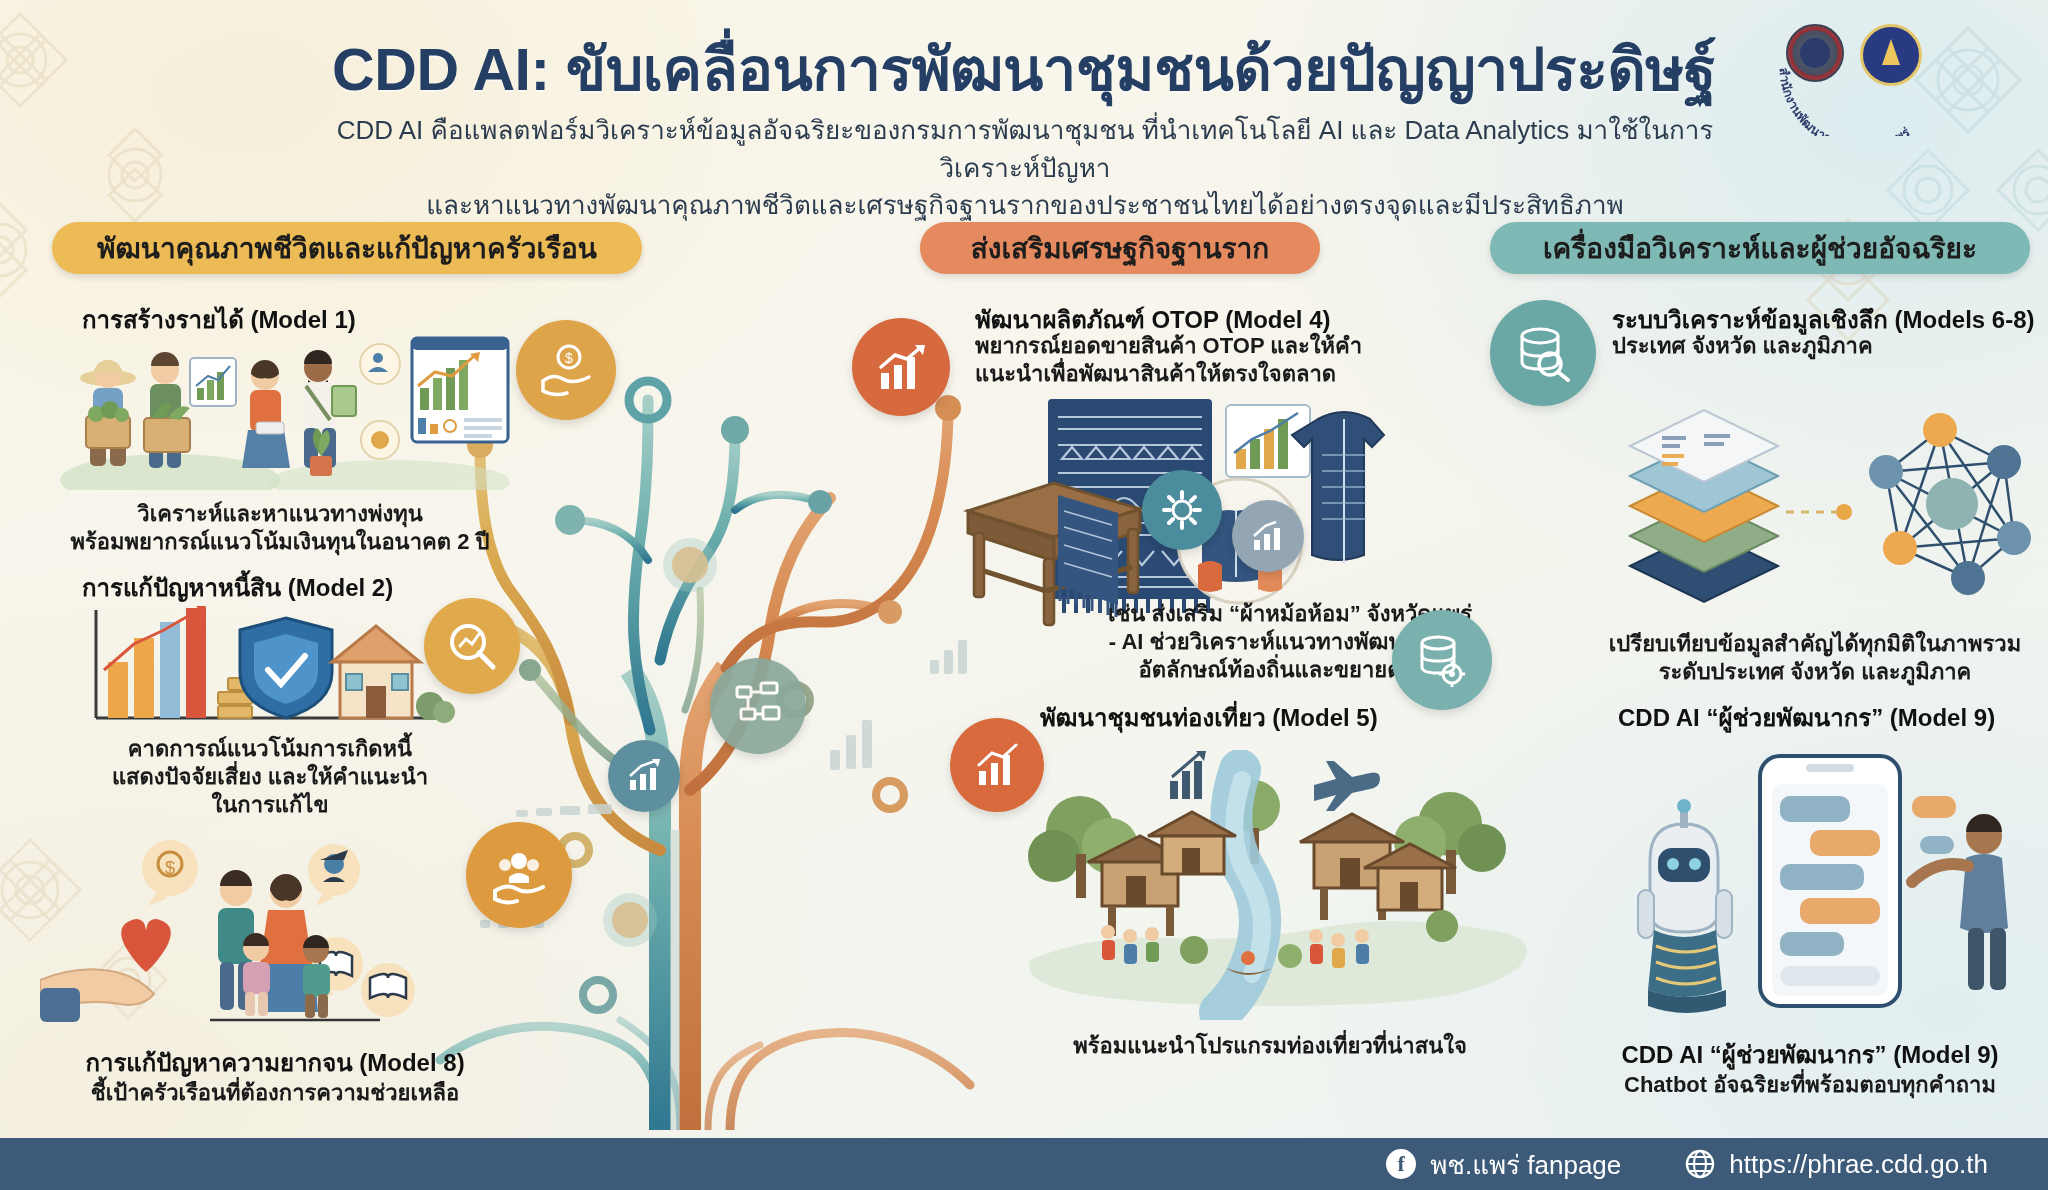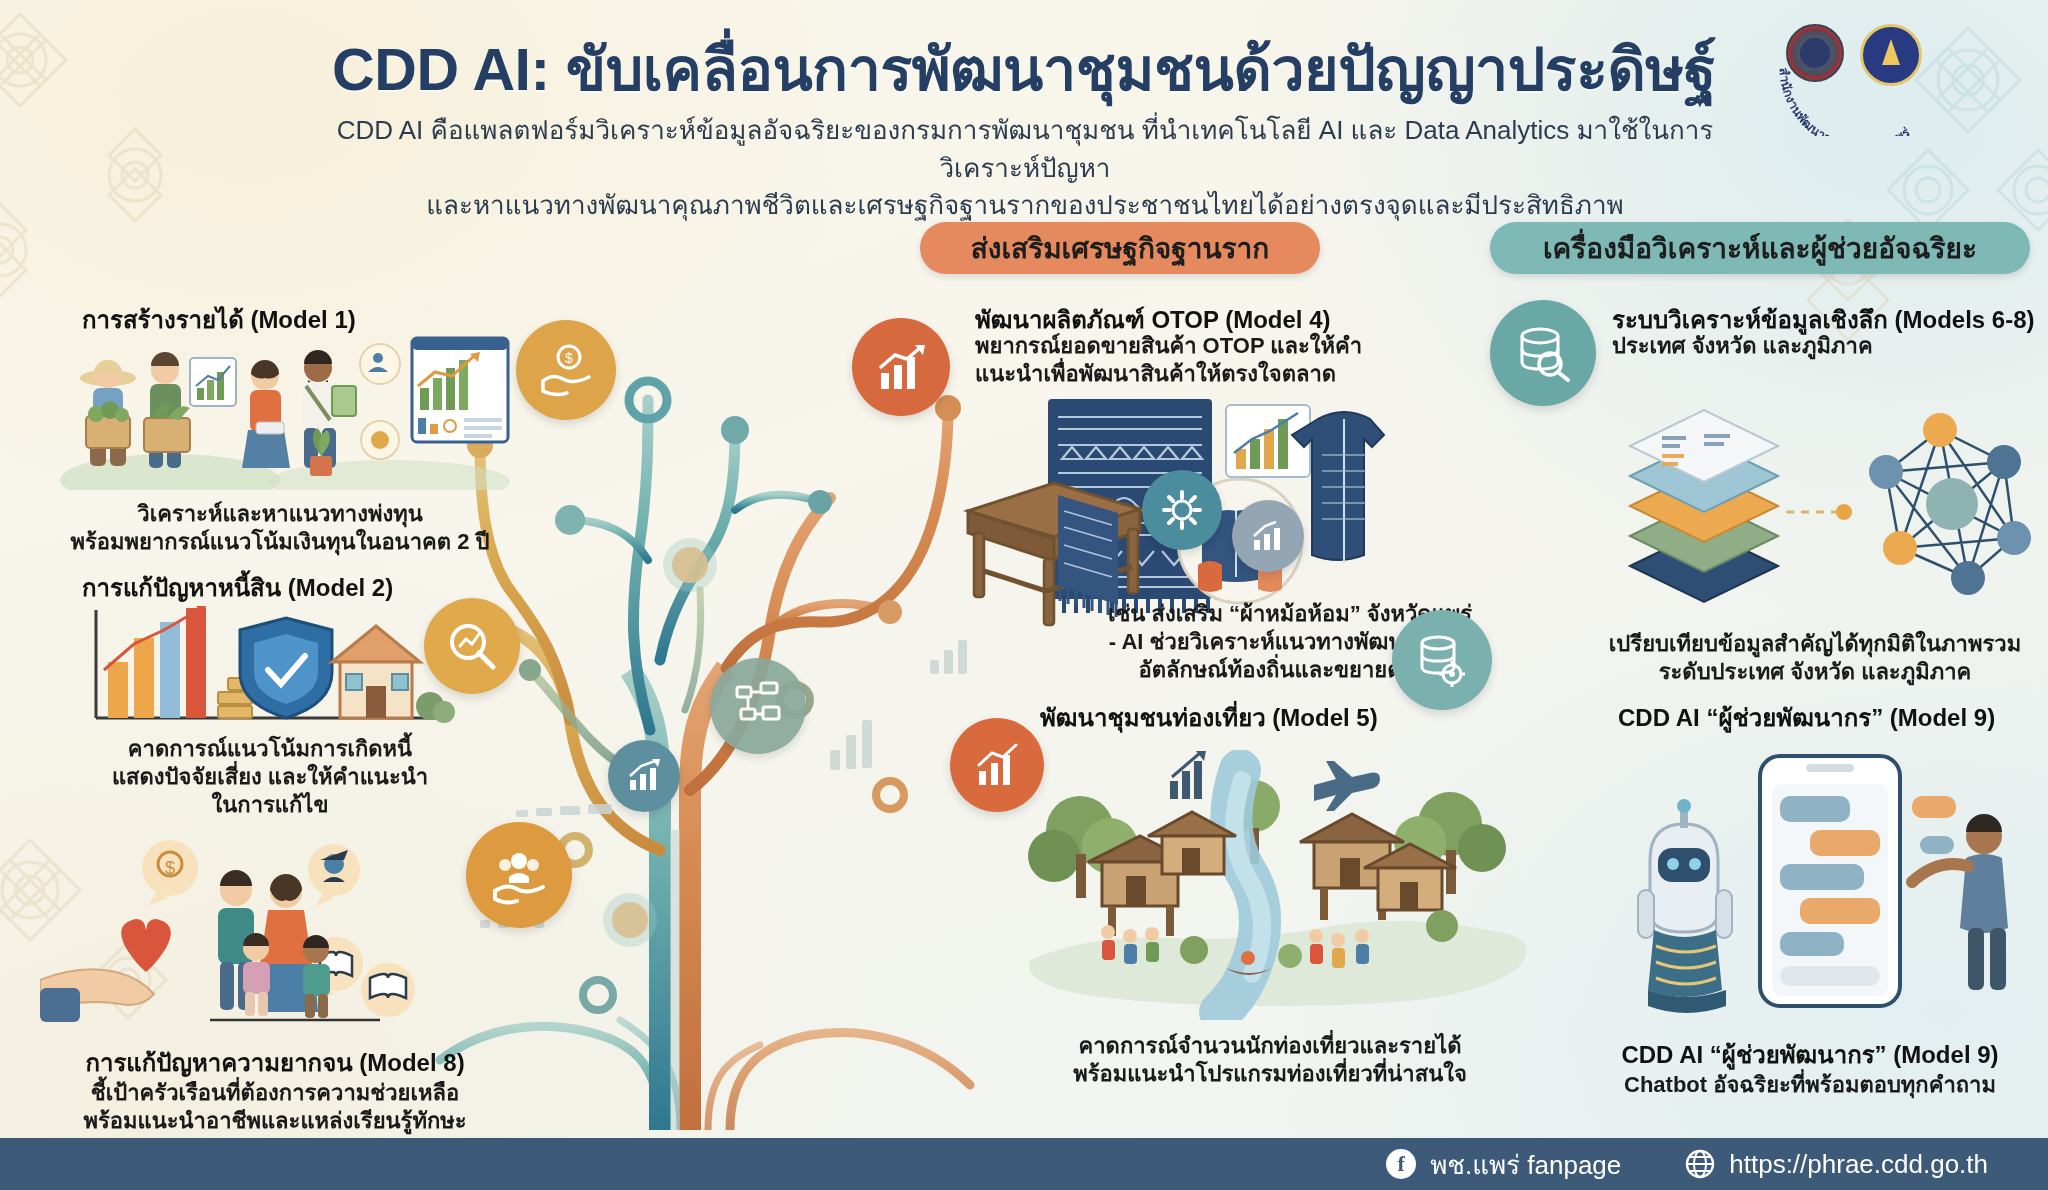--- a/index.html
+++ b/index.html
@@ -268,20 +268,23 @@
       <rect x="150" y="690" width="10" height="8" rx="2"></rect>
         <rect x="168" y="688" width="10" height="10" rx="2"></rect>
       <rect x="186" y="684" width="10" height="14" rx="2"></rect>
         <rect x="204" y="680" width="10" height="18" rx="2"></rect>
       <rect x="600" y="430" width="9" height="14" rx="2"></rect>
         <rect x="614" y="420" width="9" height="24" rx="2"></rect>
       <rect x="628" y="410" width="9" height="34" rx="2"></rect>
     </g>
   </svg>
 
+  <div class="pill pill-1">
+    <span>พัฒนาคุณภาพชีวิตและแก้ปัญหาครัวเรือน</span>
+  </div>
 
   <div class="h-item" style="left:82px; top:300px;">การสร้างรายได้ (Model 1)</div>
 
   <svg class="illus" style="left:60px; top:330px; width:450px; height:160px;" viewBox="0 0 450 160">
     <rect x="0" y="0" width="450" height="160" fill="none"></rect>
 
     <ellipse cx="110" cy="150" rx="110" ry="26" fill="#cfe0c3" opacity=".7"></ellipse>
     <ellipse cx="330" cy="152" rx="120" ry="22" fill="#cfe0c3" opacity=".55"></ellipse>
 
     <g>
@@ -474,21 +477,20 @@
       <circle cx="348" cy="160" r="27" fill="#f7e2bd"></circle>
       <path d="M330 116 q18 -8 18 0 q0 -8 18 0 l0 20 q-18 -8 -18 0 q0 -8 -18 0 z" fill="#fff" stroke="#2b3b4c" stroke-width="2.5" transform="translate(0,32)"></path>
     </g>
 
     <line x1="170" y1="190" x2="340" y2="190" stroke="#333" stroke-width="2.5"></line>
   </svg>
 
   <div class="p-item center" style="left:40px; top:1048px; width:470px;">
     <div class="h-item" style="position:static; font-size:24px;">การแก้ปัญหาความยากจน (Model 8)</div>
     <div>ชี้เป้าครัวเรือนที่ต้องการความช่วยเหลือ</div>
-    <div>พร้อมแนะนำอาชีพและแหล่งเรียนรู้ทักษะ</div>
   </div>
 
   <div class="pill pill-2">
     <span>ส่งเสริมเศรษฐกิจฐานราก</span>
   </div>
 
   <div class="h-item" style="left:975px; top:300px;">พัฒนาผลิตภัณฑ์ OTOP (Model 4)</div>
   <div class="p-item" style="left:975px; top:332px; width:400px;">
     <div>พยากรณ์ยอดขายสินค้า OTOP และให้คำ</div>
     <div>แนะนำเพื่อพัฒนาสินค้าให้ตรงใจตลาด</div>
@@ -643,21 +645,20 @@
         <rect x="34" y="16" width="8" height="38"></rect>
       <path d="M12 32 L26 20 L40 8" fill="none" stroke="#3f5a70" stroke-width="3"></path>
       <path d="M36 6 l10 0 l-2 10 z"></path>
     </g>
     <g fill="#4a6b86" transform="translate(150,10)">
       <path d="M4 30 l22 -6 l-10 -18 l8 0 l18 16 l18 -4 q10 -2 10 6 q0 8 -10 10 l-18 4 l-18 18 l-8 0 l10 -16 l-22 6 z"></path>
     </g>
   </svg>
 
   <div class="p-item center" style="left:1050px; top:1032px; width:440px;">
-    <div>คาดการณ์จำนวนนักท่องเที่ยวและรายได้</div>
     <div>พร้อมแนะนำโปรแกรมท่องเที่ยวที่น่าสนใจ</div>
   </div>
 
   <div class="pill pill-3">
     <span>เครื่องมือวิเคราะห์และผู้ช่วยอัจฉริยะ</span>
   </div>
 
   <div class="h-item" style="left:1612px; top:300px;">ระบบวิเคราะห์ข้อมูลเชิงลึก (Models 6-8)</div>
   <div class="p-item" style="left:1612px; top:332px; width:430px;">
     <div>ประเทศ จังหวัด และภูมิภาค</div>

